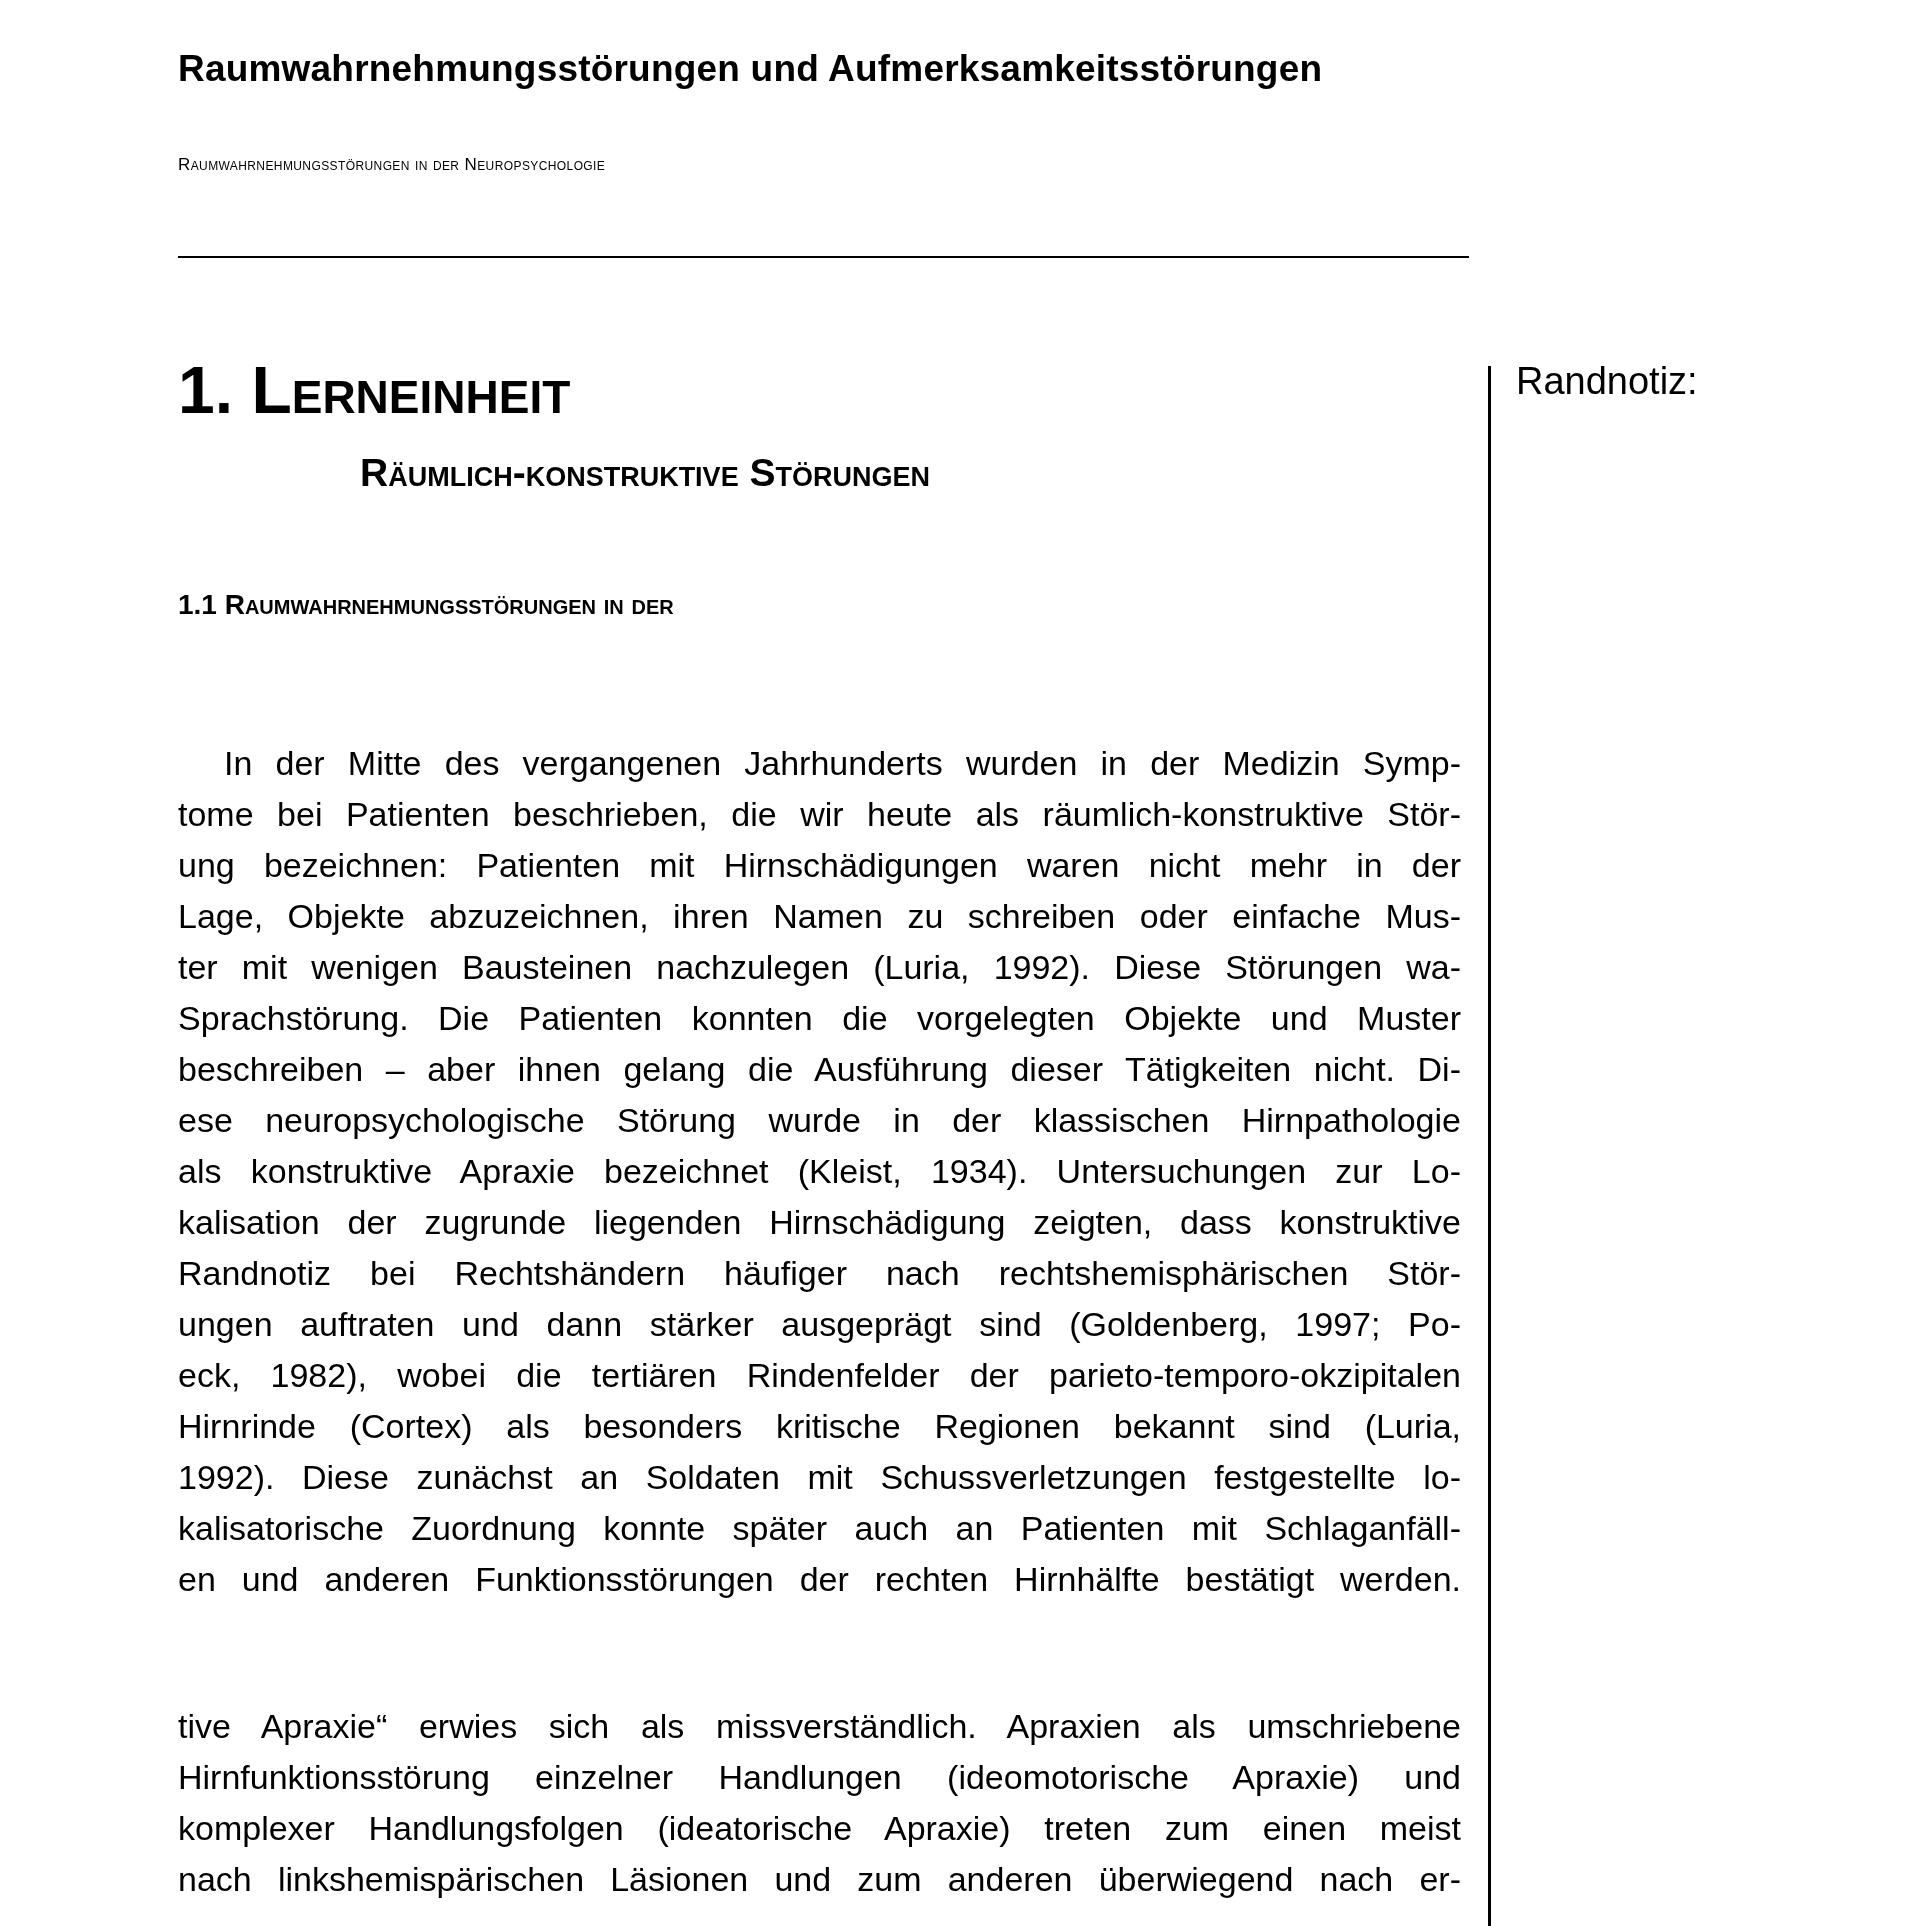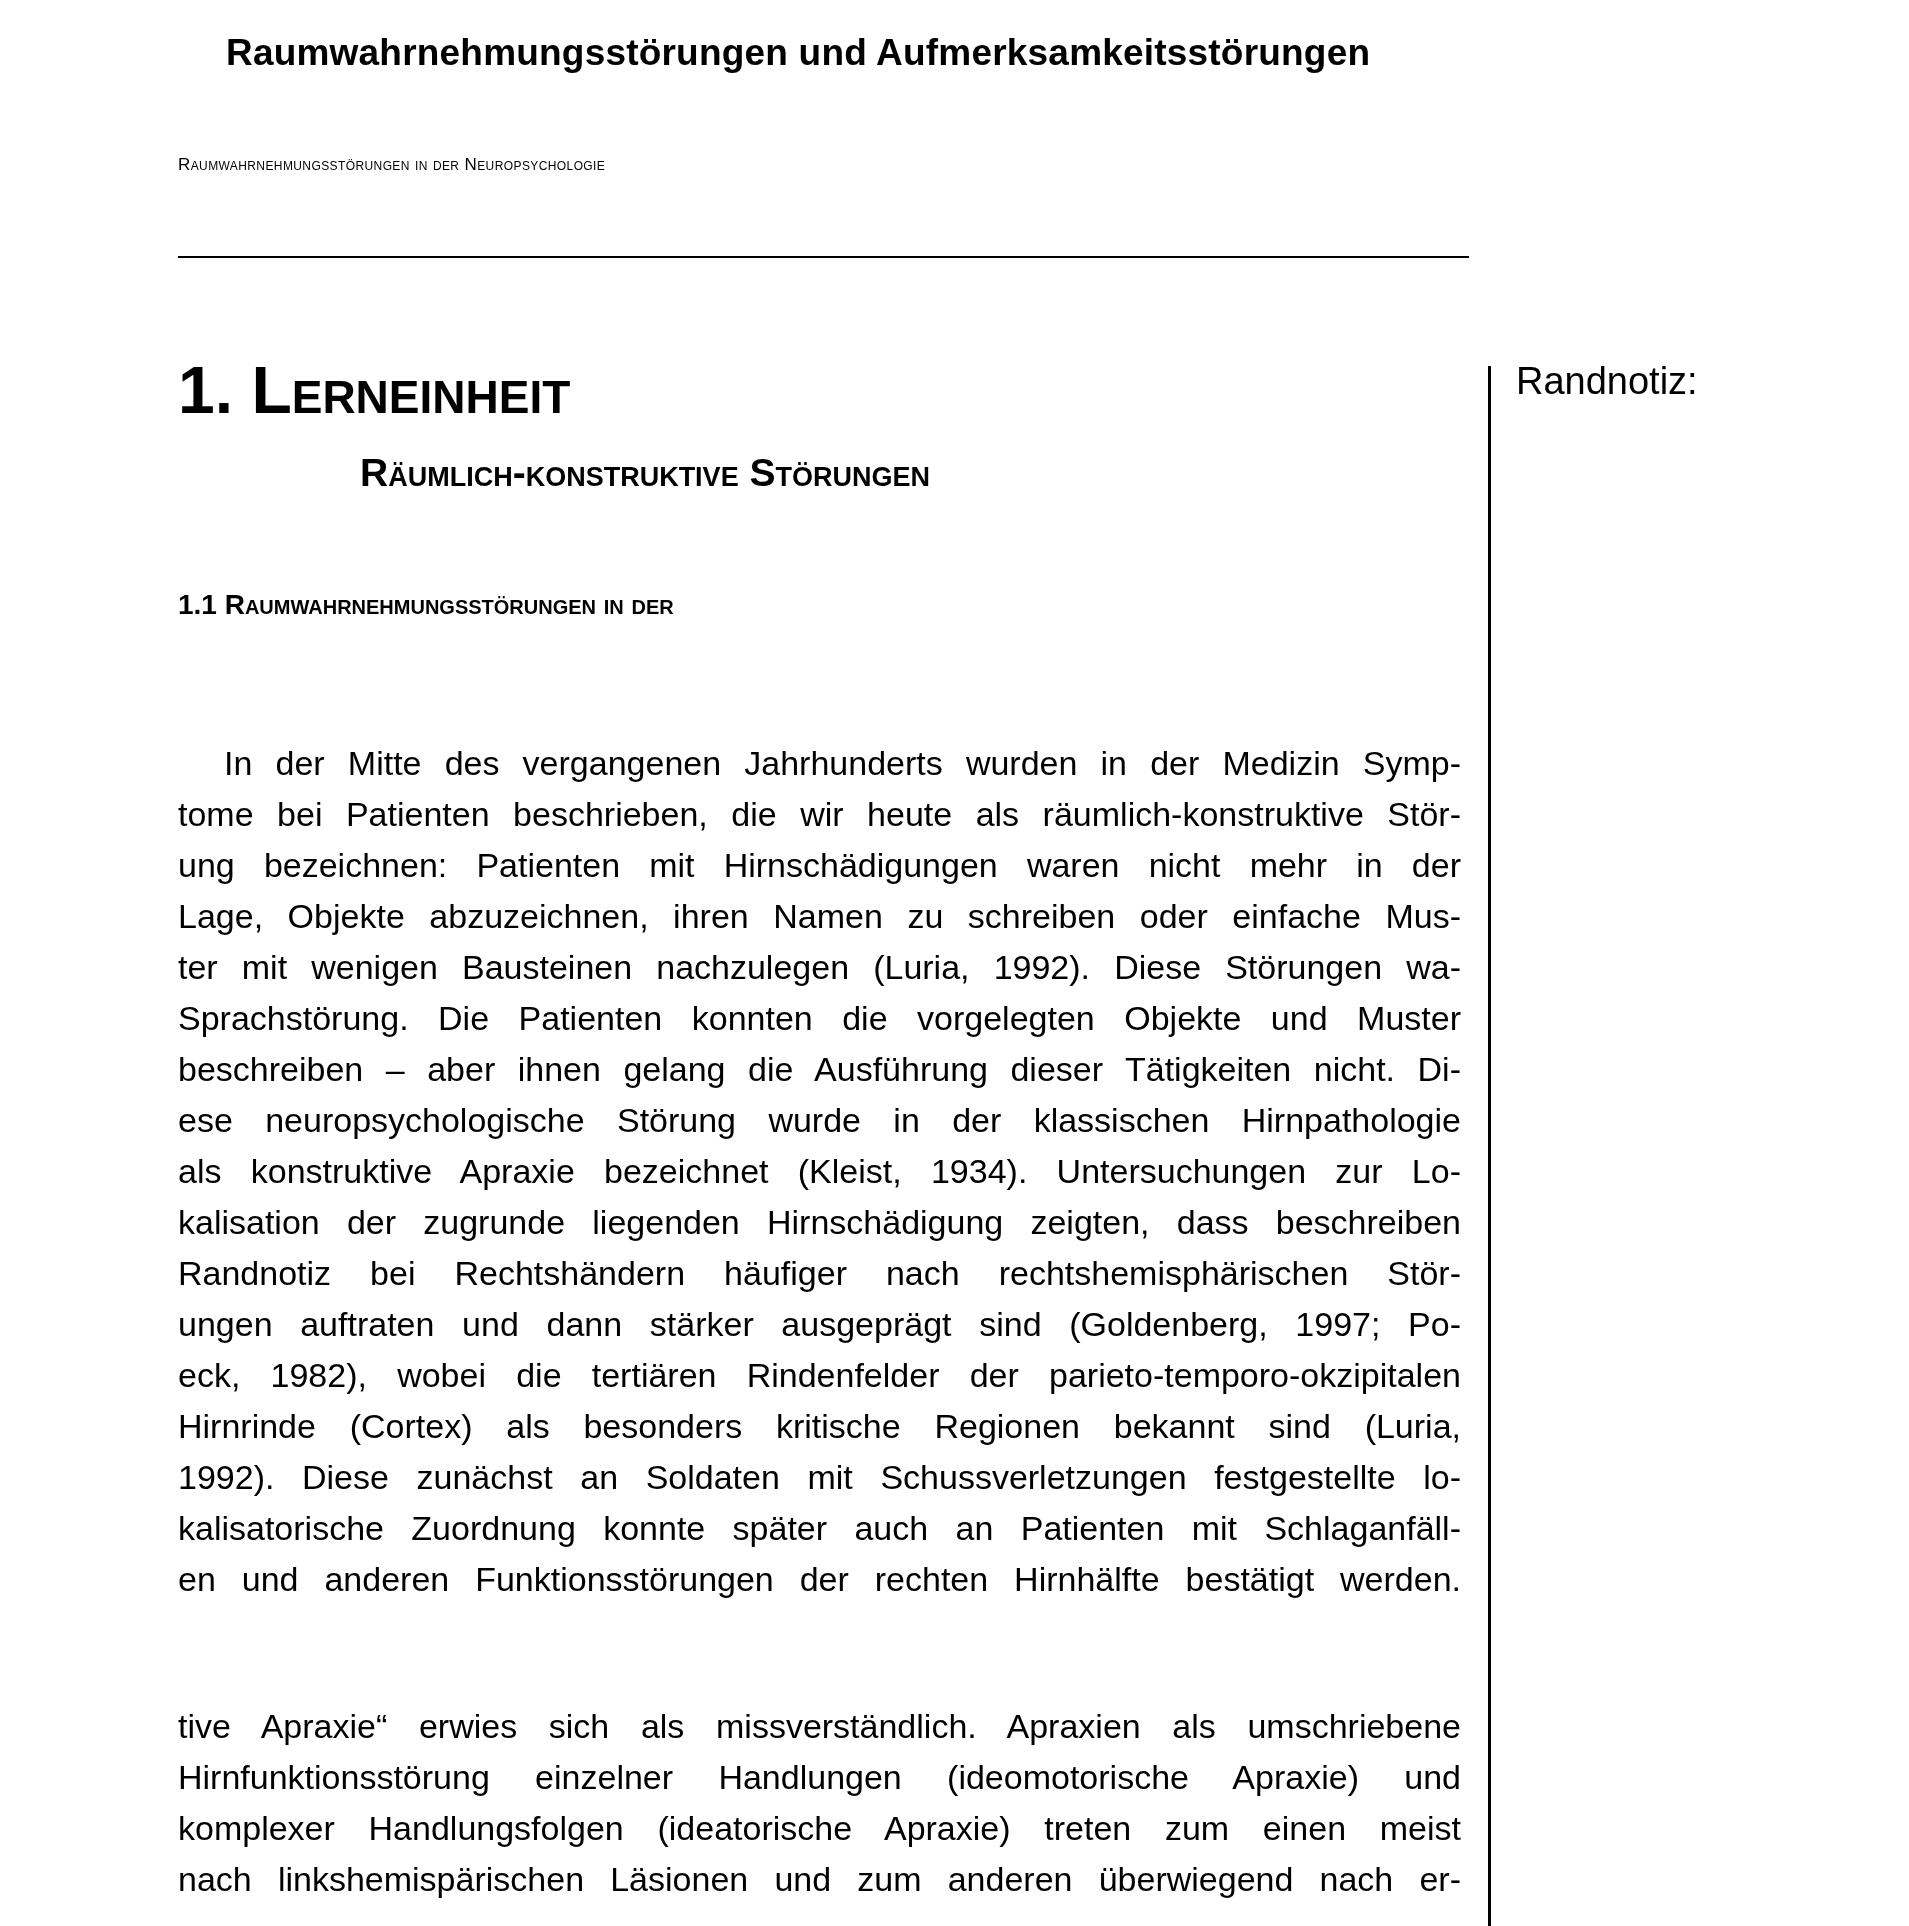--- a/index.html
+++ b/index.html
@@ -1,18 +1,18 @@
 <!DOCTYPE html>
 <html style="font-size:6.2px"><head>
 <meta charset="utf-8">
 <style>
   html, body { margin: 0; padding: 0; background: #ffffff; }
   body { width: 1910px; height: 2703px; position: relative; overflow: hidden; color: #000; font-family: "Liberation Sans", sans-serif; }
   .abs { position: absolute; }
-  .doc-title { left: 178px; top: 32px; font-size: 37px; font-weight: bold; white-space: nowrap; letter-spacing: 0.2px; margin-left: 48px; }
+  .doc-title { left: 178px; top: 48px; font-size: 37px; font-weight: bold; white-space: nowrap; letter-spacing: 0.2px; }
   .running-header { left: 178px; top: 155px; font-size: 17px; white-space: nowrap; font-variant: small-caps; letter-spacing: 0.4px; }
   .rule { left: 178px; top: 256px; width: 1291px; height: 2.3px; background: #000; }
   .margin-line { left: 1488px; top: 366px; width: 2.7px; height: 2240px; background: #000; }
   .margin-label { left: 1516px; top: 360px; font-size: 38px; white-space: nowrap; }
   .chapter { left: 178px; top: 352px; font-size: 66px; font-weight: bold; white-space: nowrap; font-variant: small-caps; }
   .chapter-sub { left: 360px; top: 451px; font-size: 39px; font-weight: bold; white-space: nowrap; font-variant: small-caps; }
   .section { left: 178px; top: 578px; font-size: 28px; font-weight: bold; font-variant: small-caps; line-height: 54px; }
   .section .line2 { display: block; padding-left: 48px; }
   .body-text { left: 178px; width: 1283px; font-size: 34px; line-height: 51px; text-align: justify; hyphens: manual; }
   .line { display: block; text-align: justify; text-align-last: justify; white-space: nowrap; }
@@ -39,21 +39,21 @@
 <div class="abs body-text p1">
   <span class="line" style="padding-left:46px">In der Mitte des vergangenen Jahrhunderts wurden in der Medizin Symp-</span>
   <span class="line">tome bei Patienten beschrieben, die wir heute als räumlich-konstruktive Stör-</span>
   <span class="line">ung bezeichnen: Patienten mit Hirnschädigungen waren nicht mehr in der</span>
   <span class="line">Lage, Objekte abzuzeichnen, ihren Namen zu schreiben oder einfache Mus-</span>
   <span class="line">ter mit wenigen Bausteinen nachzulegen (Luria, 1992). Diese Störungen wa-</span>
   <span class="line">Sprachstörung. Die Patienten konnten die vorgelegten Objekte und Muster</span>
   <span class="line">beschreiben – aber ihnen gelang die Ausführung dieser Tätigkeiten nicht. Di-</span>
   <span class="line">ese neuropsychologische Störung wurde in der klassischen Hirnpathologie</span>
   <span class="line">als konstruktive Apraxie bezeichnet (Kleist, 1934). Untersuchungen zur Lo-</span>
-  <span class="line">kalisation der zugrunde liegenden Hirnschädigung zeigten, dass beschreiben</span>
+  <span class="line">kalisation der zugrunde liegenden Hirnschädigung zeigten, dass konstruktive</span>
   <span class="line">Randnotiz bei Rechtshändern häufiger nach rechtshemisphärischen Stör-</span>
   <span class="line">ungen auftraten und dann stärker ausgeprägt sind (Goldenberg, 1997; Po-</span>
   <span class="line">eck, 1982), wobei die tertiären Rindenfelder der parieto-temporo-okzipitalen</span>
   <span class="line">Hirnrinde (Cortex) als besonders kritische Regionen bekannt sind (Luria,</span>
   <span class="line">1992). Diese zunächst an Soldaten mit Schussverletzungen festgestellte lo-</span>
   <span class="line">kalisatorische Zuordnung konnte später auch an Patienten mit Schlaganfäll-</span>
   <span class="line">en und anderen Funktionsstörungen der rechten Hirnhälfte bestätigt werden.</span>
 </div>
 
 <div class="abs body-text p2">

